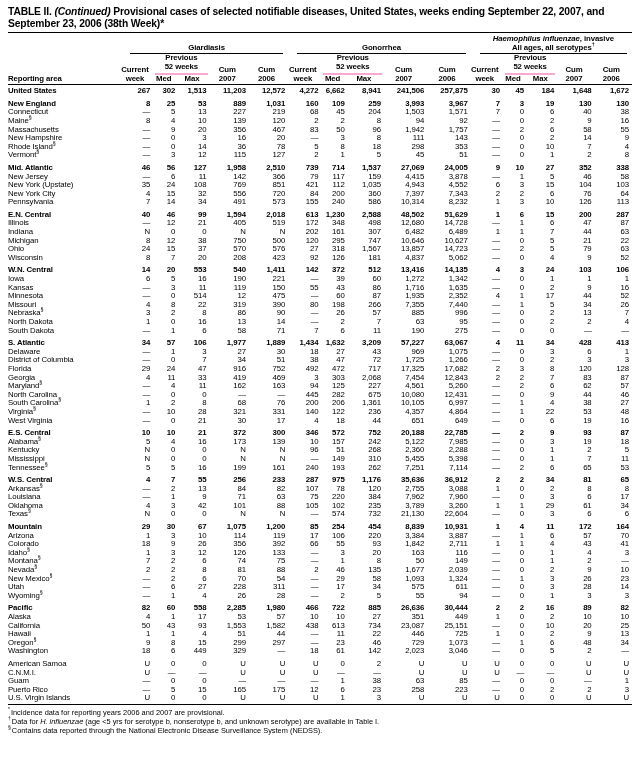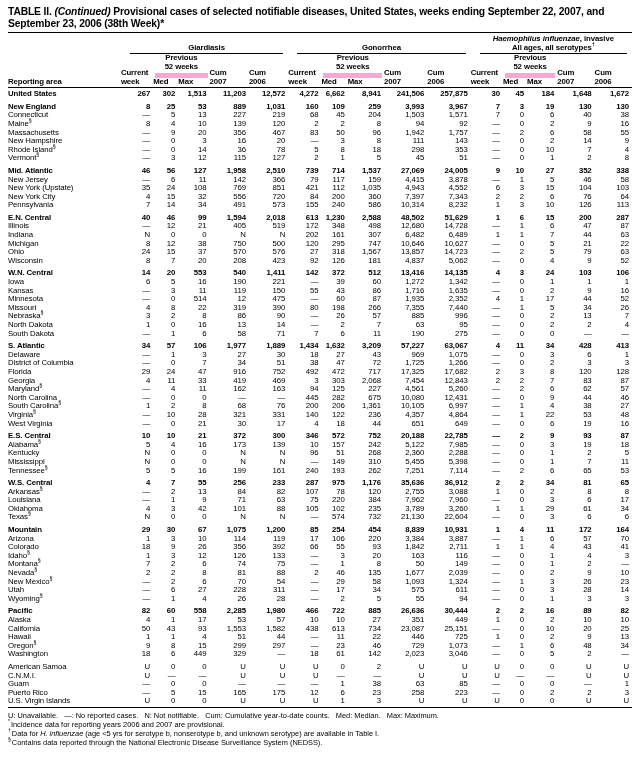--- a/index.html
+++ b/index.html
@@ -5,27 +5,27 @@
   html,body { margin:0; padding:0; background:#fff; color:#000;
     font-family:"Liberation Sans", sans-serif; }
   .page { width:640px; height:767px; box-sizing:border-box; padding:6px 8px 0 8px; overflow:hidden; }
   .title { font-weight:bold; font-size:10.3px; line-height:11.6px; letter-spacing:-0.15px;
     border-bottom:1.5px solid #000; padding-bottom:3px; }
   .it { font-style:italic; }
   sup { font-size:68%; line-height:0; }
 
   table { border-collapse:collapse; table-layout:fixed; width:624px; margin-top:2px; }
   th, td { font-size:7.8px; line-height:8.6px; padding:0; white-space:nowrap; letter-spacing:-0.1px; }
-  thead th { font-weight:bold; vertical-align:bottom; text-align:left; }
+  thead th { font-weight:bold; vertical-align:bottom; text-align:center; }
   th.blank { height:4px; }
   th.group { text-align:center; }
   th.group .gin { border-bottom:1px solid #000; padding-bottom:1px; margin:0 5px 0 9px; }
   th.area-h { text-align:left; padding-bottom:1px; }
   th.prev { text-align:center; }
-  th.prev .p52 { border-bottom:5px solid #f9a8d4; padding-bottom:1px; margin:0 2px; }
+  th.prev .p52 { border-bottom:2px solid #f9a8d4; padding-bottom:1px; margin:0 2px; }
   th.cur, th.cum, th.med, th.max { padding-right:4px; padding-bottom:1px; }
   th.med, th.max { padding-bottom:1px; }
 
   td.area { text-align:left; }
   td.num { text-align:right; padding-right:3px; }
   tr.bold td { font-weight:bold; }
   tr.gap td { padding-top:4px; }
   tbody tr:first-child td { border-top:1.4px solid #000; padding-top:2px; }
   tbody tr:last-child td { border-bottom:1.4px solid #000; padding-bottom:1px; }
 
@@ -1309,19 +1309,18 @@
           <td class="num">U</td>
           <td class="num">0</td>
           <td class="num">0</td>
           <td class="num">U</td>
           <td class="num">U</td>
         </tr>
       </tbody>
   </table>
 
   <div class="footnotes">
-    <div class="fnl">U: Unavailable.   —: No reported cases.   N: Not notifiable.   Cum: Cumulative year-to-date counts.   Med: Median.   Max: Maximum.</div>
     <div class="fnl"><sup>*</sup><span>Incidence data for reporting years 2006 and 2007 are provisional.</span></div>
     <div class="fnl"><sup>†</sup><span>Data for </span><span class="it">H. influenzae</span><span> (age &lt;5 yrs for serotype b, nonserotype b, and unknown serotype) are available in Table I.</span></div>
     <div class="fnl"><sup>§</sup><span>Contains data reported through the National Electronic Disease Surveillance System (NEDSS).</span></div>
   </div>
 
 </div>
 
 </body></html>

